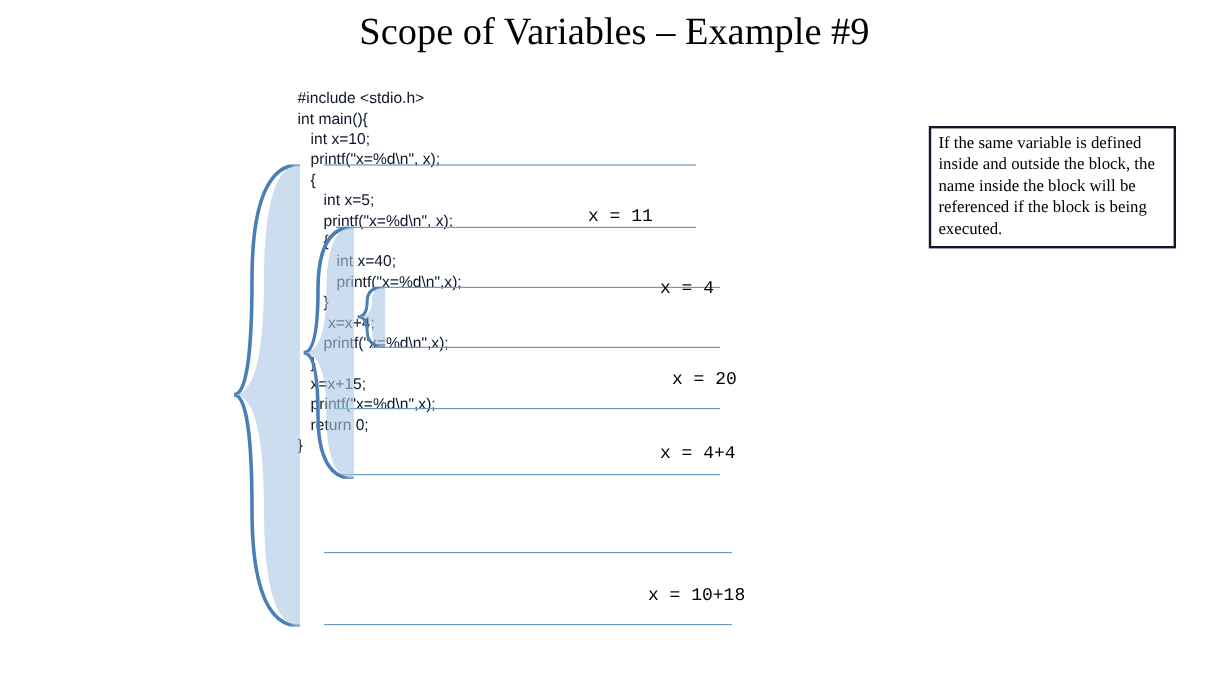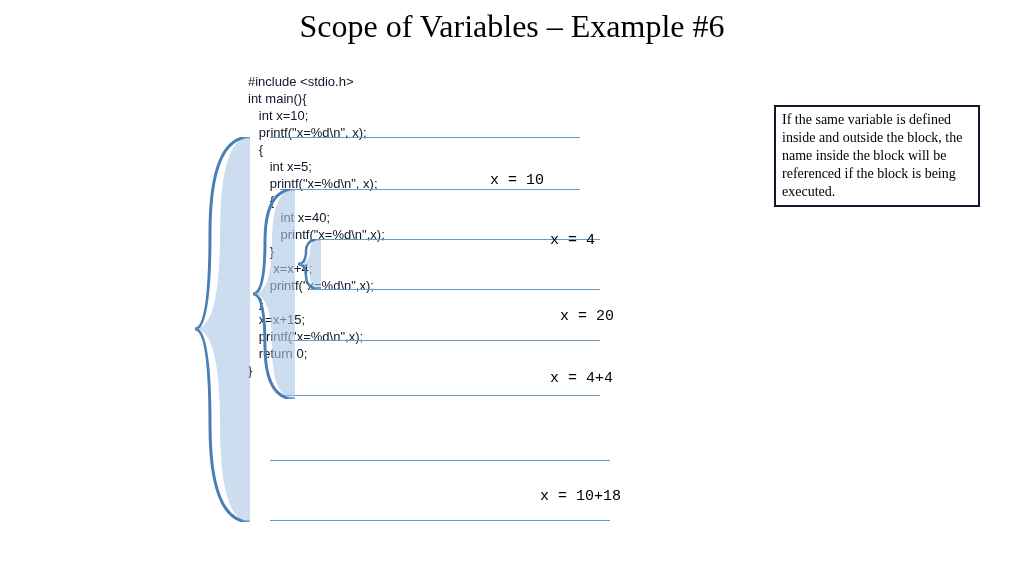--- a/index.html
+++ b/index.html
@@ -51,21 +51,21 @@
   }
   .hline {
     position: absolute;
     height: 1px;
     background: #6a9bc3;
   }
 </style>
 </head>
 <body>
 
-<div class="title">Scope of Variables – Example #6</div>
+<div class="title">Scope of Variables – Example #9</div>
 
 <pre class="code">#include &lt;stdio.h&gt;
 int main(){
    int x=10;
    printf("x=%d\n", x);
    {
       int x=5;
       printf("x=%d\n", x);
       {
          int x=40;
@@ -83,21 +83,21 @@
 
 <div class="hline" style="left:270px;top:137px;width:310px;"></div>
 <div class="hline" style="left:280px;top:189px;width:300px;"></div>
 <div class="hline" style="left:310px;top:239px;width:290px;"></div>
 <div class="hline" style="left:310px;top:289px;width:290px;"></div>
 <div class="hline" style="left:280px;top:340px;width:320px;"></div>
 <div class="hline" style="left:280px;top:395px;width:320px;"></div>
 <div class="hline" style="left:270px;top:460px;width:340px;"></div>
 <div class="hline" style="left:270px;top:520px;width:340px;"></div>
 
-<div class="out" style="left:490px;top:172px;">x = 10</div>
+<div class="out" style="left:490px;top:172px;">x = 11</div>
 <div class="out" style="left:550px;top:232px;">x = 4</div>
 <div class="out" style="left:560px;top:308px;">x = 20</div>
 <div class="out" style="left:550px;top:370px;">x = 4+4</div>
 <div class="out" style="left:540px;top:488px;">x = 10+18</div>
 
 <svg class="brace" style="left:190px;top:137px;" width="70" height="385" viewBox="0 0 70 385">
   <path d="M60 0 Q20 0 20 96 Q20 192 5 192 Q20 192 20 288 Q20 385 60 385" fill="none" stroke="#4a7fb5" stroke-width="3"></path>
   <path d="M60 0 Q30 0 30 96 Q30 192 5 192 Q30 192 30 288 Q30 385 60 385" fill="#a9c6e4" opacity="0.6"></path>
 </svg>
 

